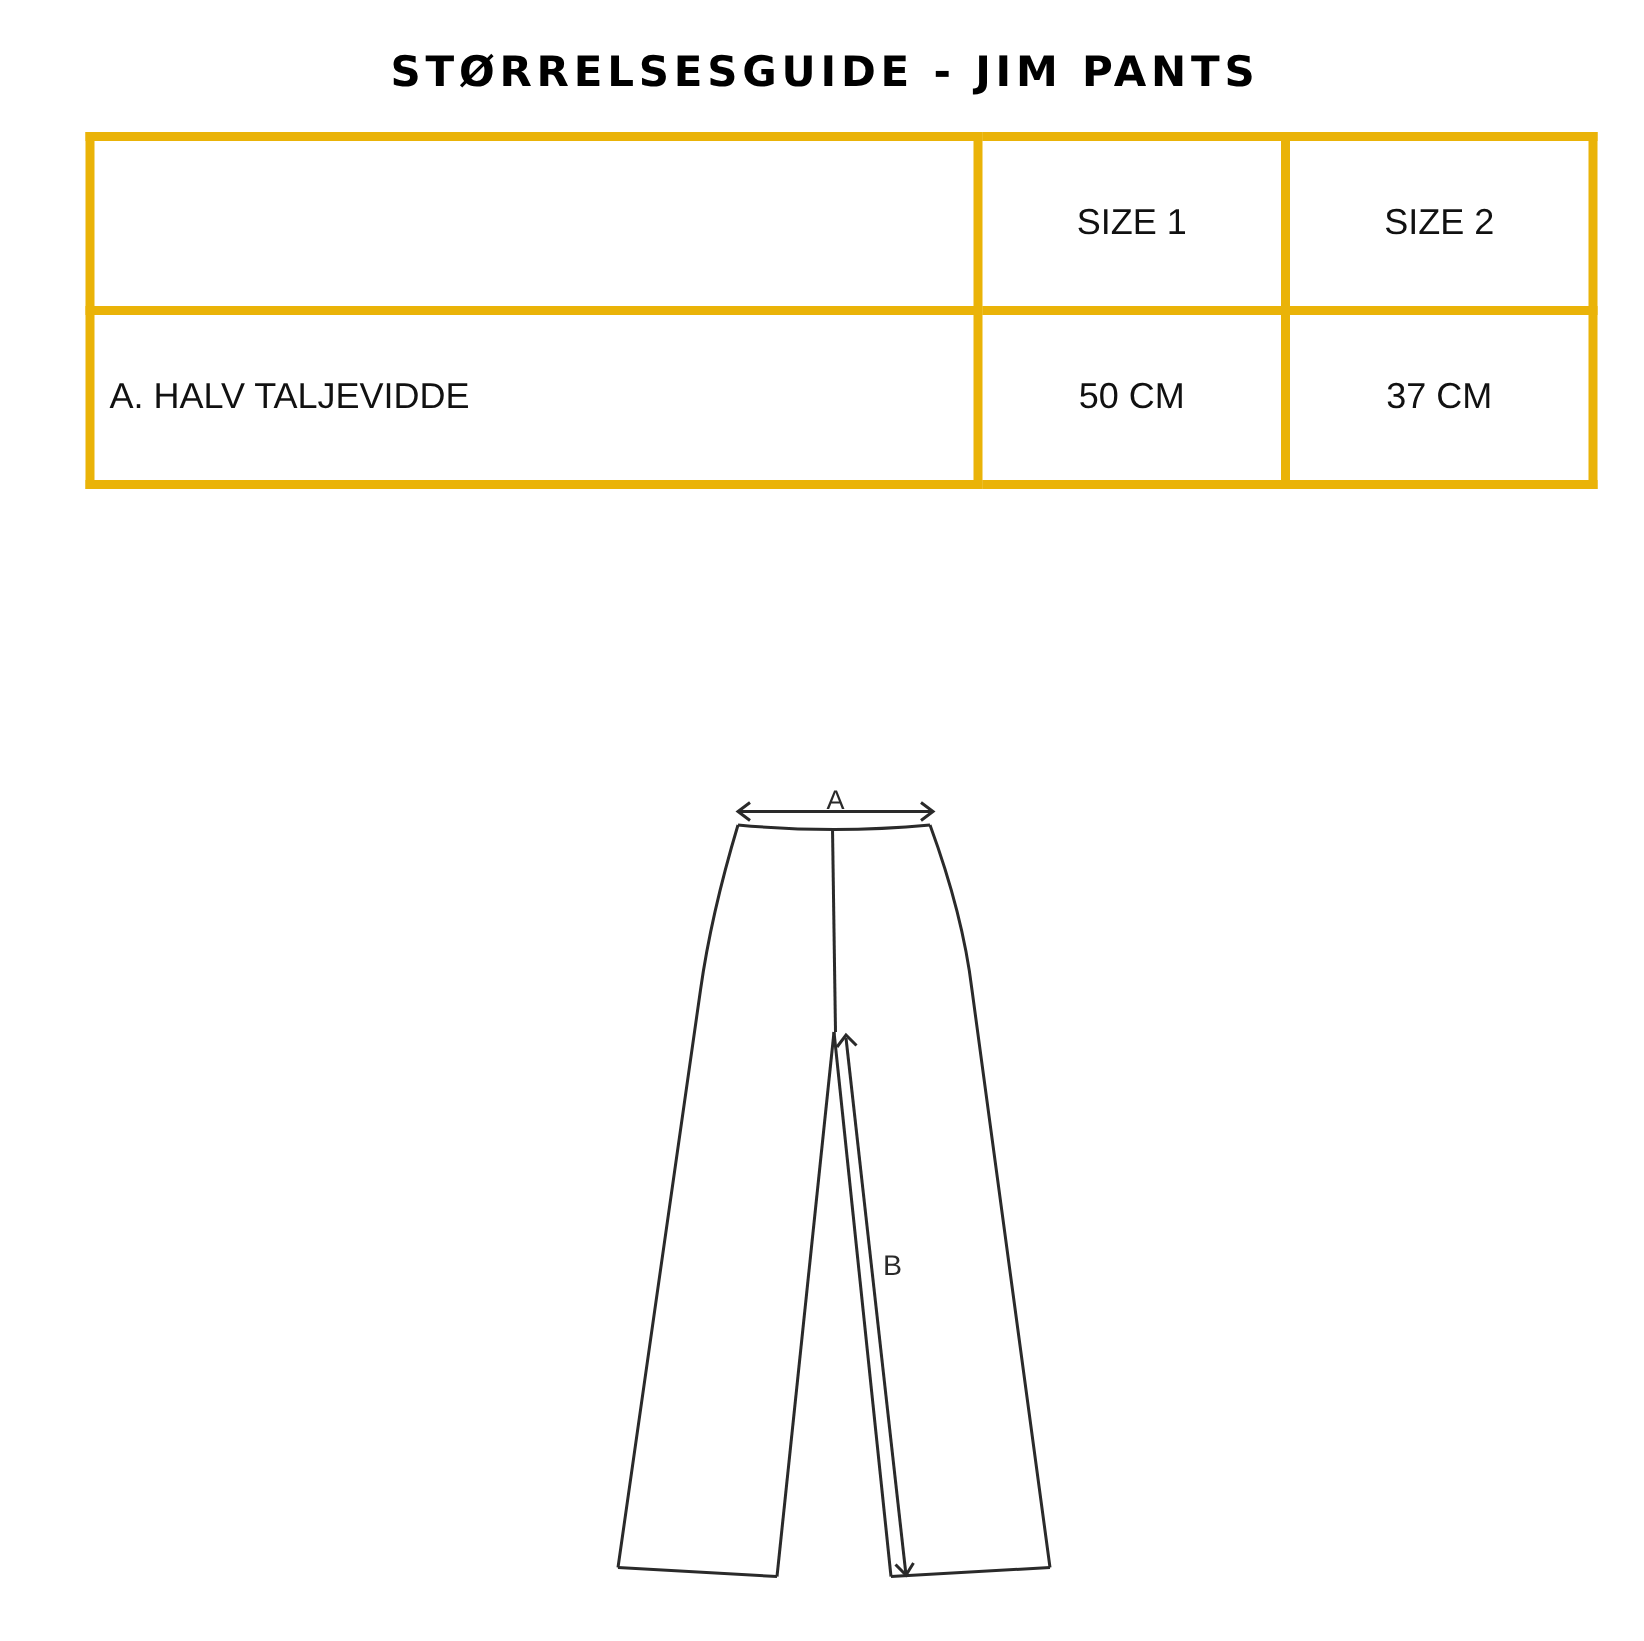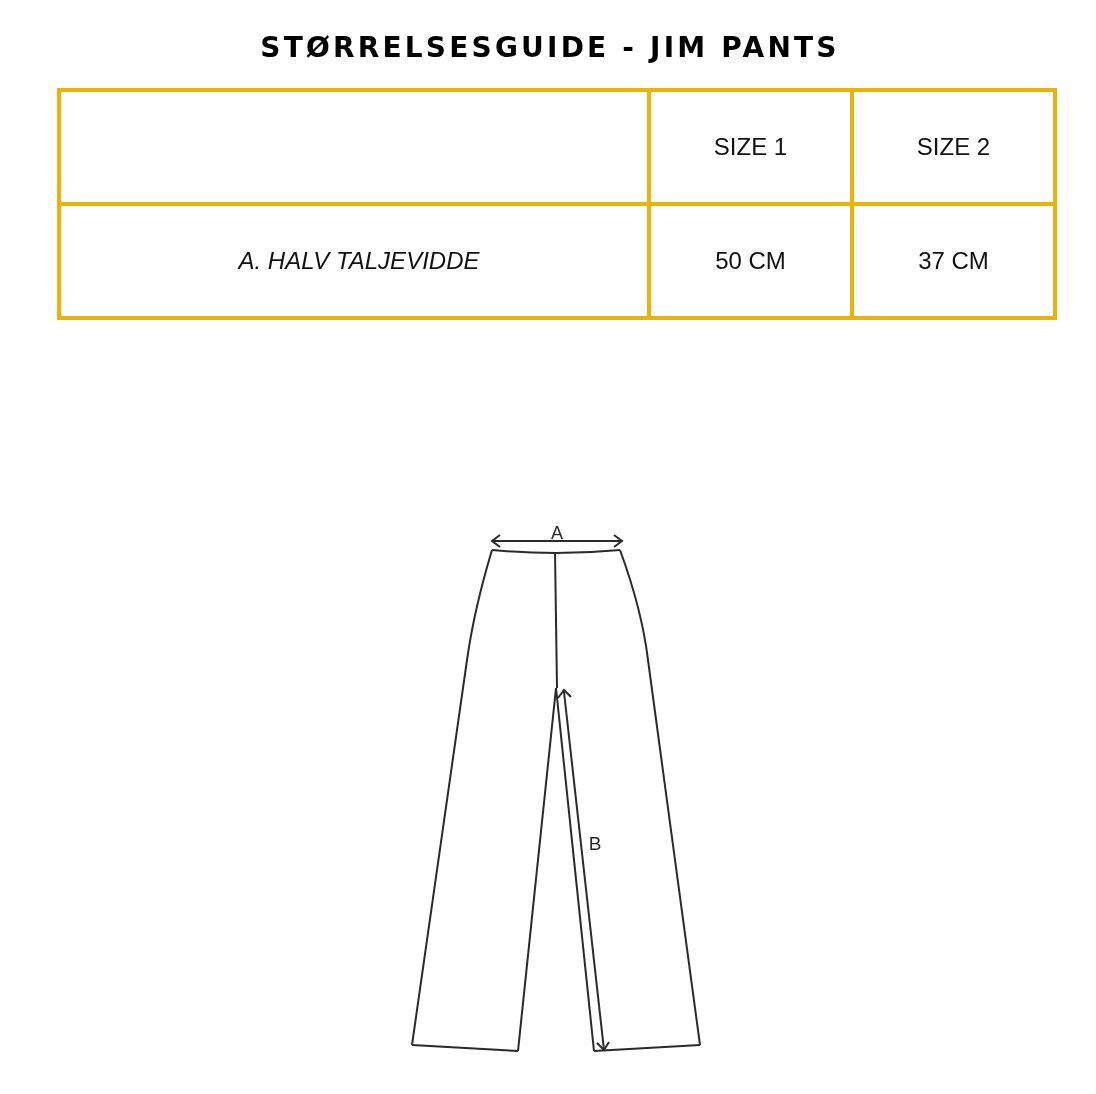--- a/index.html
+++ b/index.html
@@ -30,33 +30,32 @@
     }
     table.size-table {
       position: absolute;
       top: 88px;
       left: 57px;
       width: 985px;
       border-collapse: collapse;
       table-layout: fixed;
     }
     table.size-table td, table.size-table th {
-      border: 4px solid #eab308;
+      border: 6px solid #eab308;
       height: 110px;
       padding: 0;
       font-size: 24px;
       font-weight: normal;
       color: #111111;
       vertical-align: middle;
     }
     table.size-table th.label-col, table.size-table td.label-col {
-      text-align: center;
+      text-align: left;
       padding-left: 10px;
       width: 576px;
-      font-style: italic;
     }
     table.size-table th.val-col, table.size-table td.val-col {
       text-align: center;
       width: 199px;
     }
     .diagram {
       position: absolute;
       left: 0;
       top: 0;
       width: 1096px;

